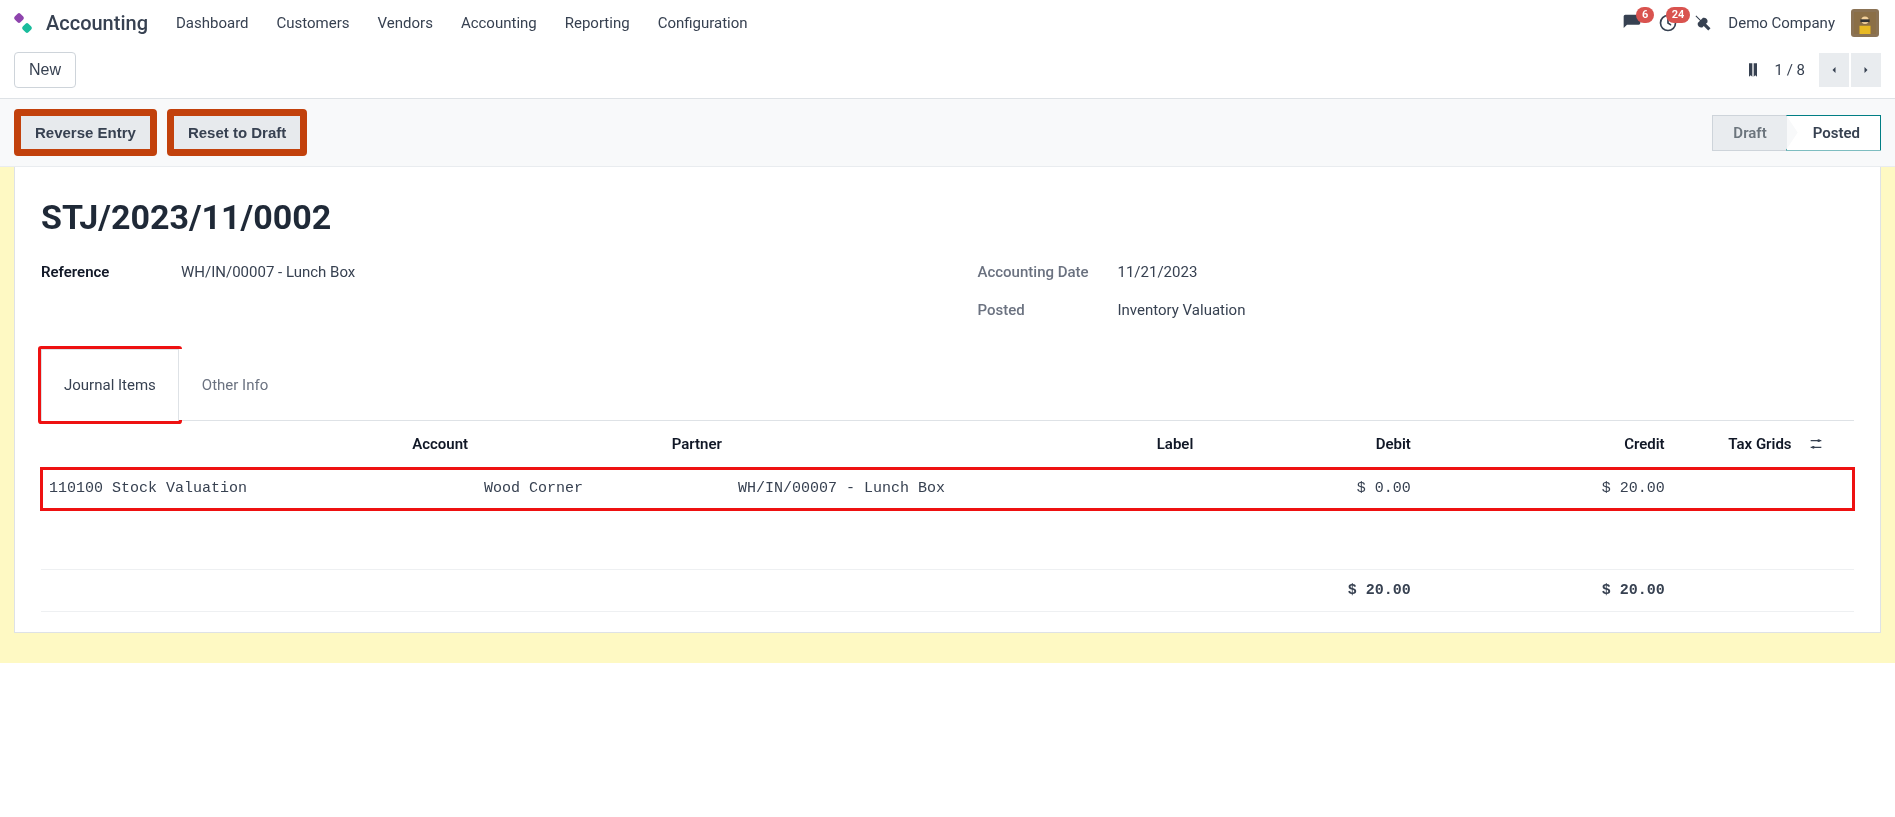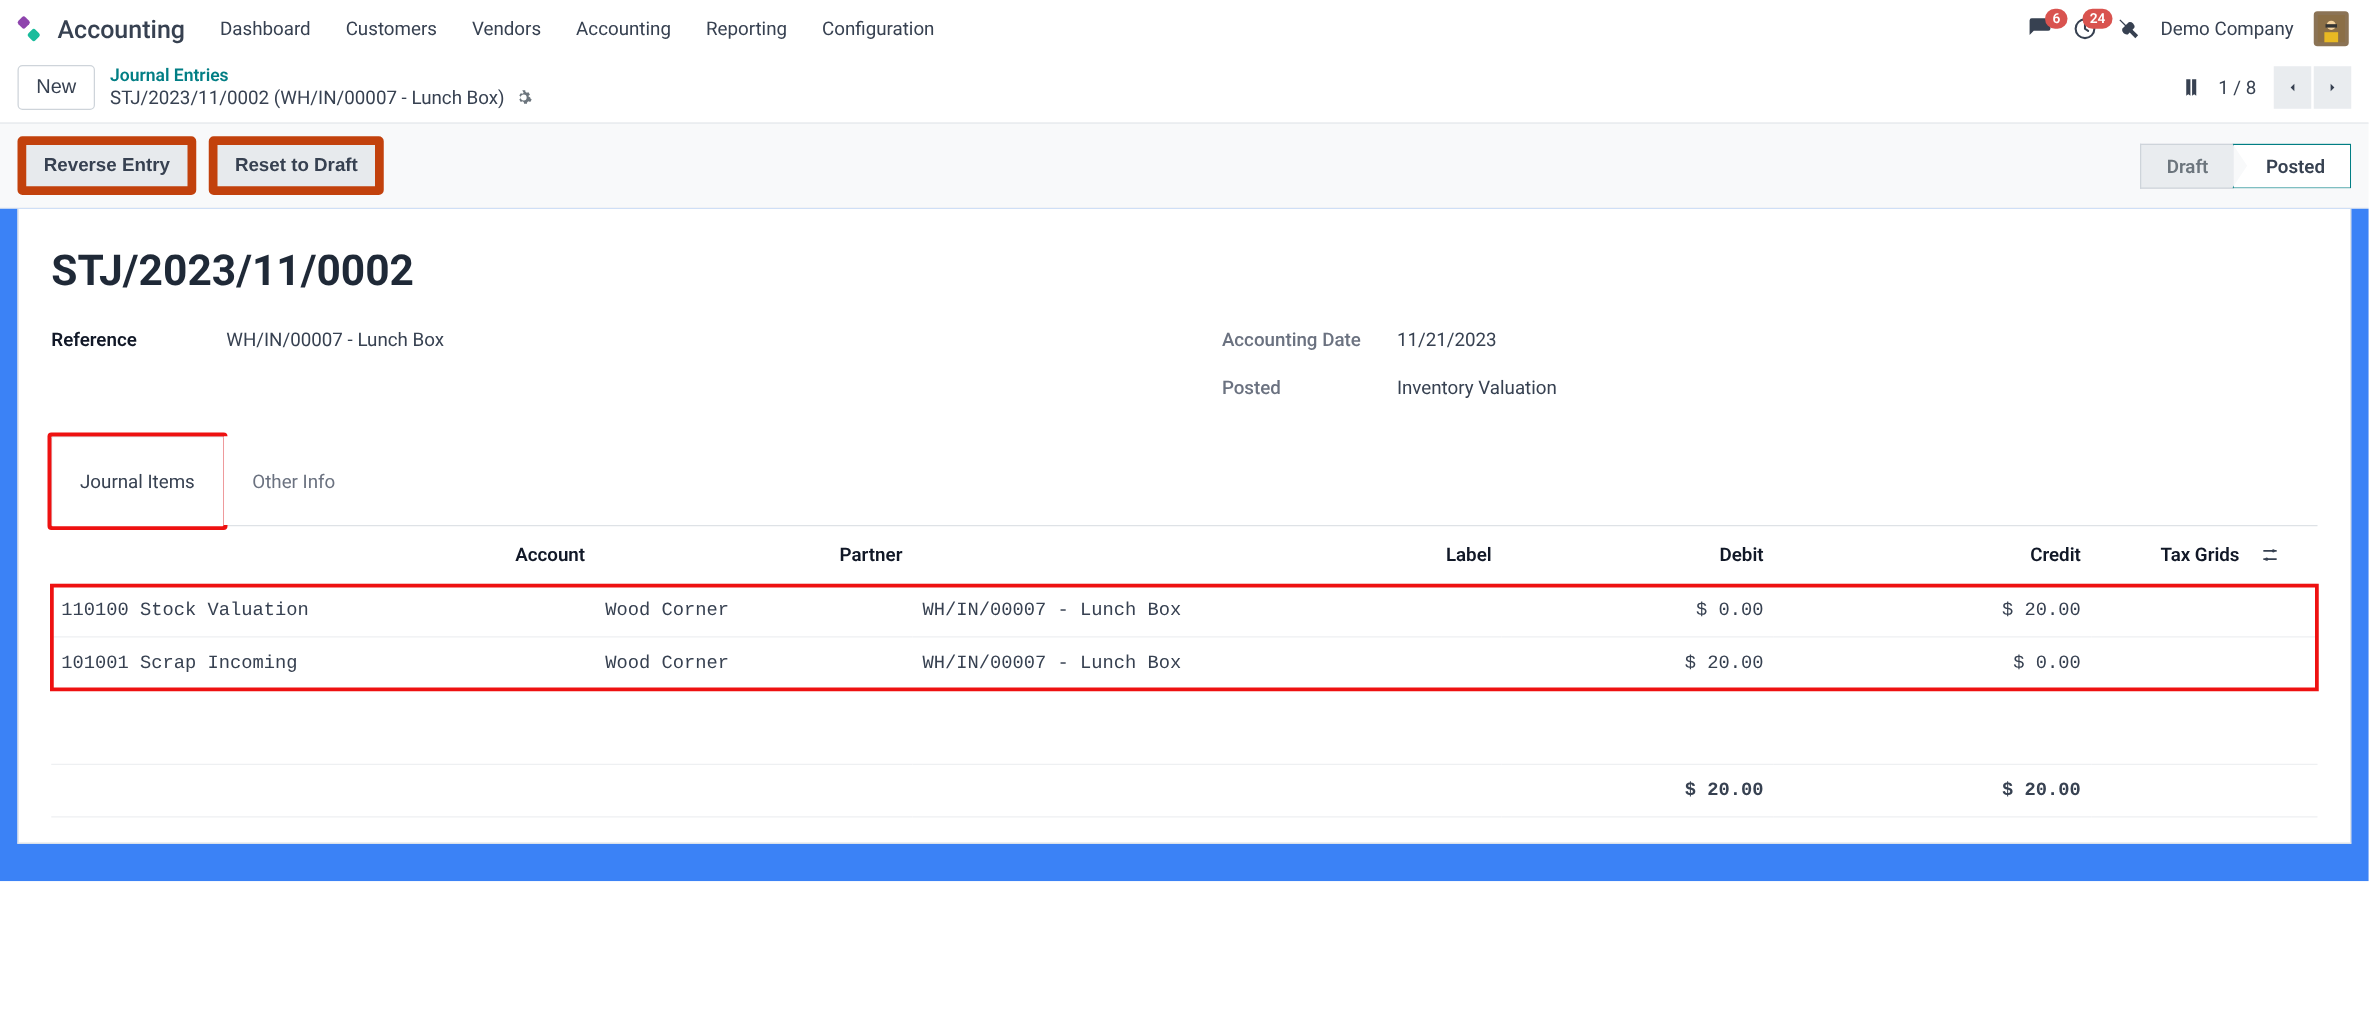--- a/index.html
+++ b/index.html
@@ -73,21 +73,21 @@
     position: relative;
   }
   .status-step.draft { border-right: none; }
   .status-step.posted {
     background:#fff; color:#374151; border-color:#017e84;
     clip-path: polygon(0 0, 12px 50%, 0 100%, 100% 100%, 100% 0);
     padding-left: 26px; margin-left:-1px;
   }
 
   
-  .sheet-wrap { padding: 0 14px 30px; background:#3b82f6; }
+  .sheet-wrap { padding: 0 14px 30px; background:#fef9c3; }
   .sheet {
     background:#fff; border:1px solid #dee2e6; border-top:none;
     padding: 30px 26px 20px;
   }
   .record-title { font-size: 34px; font-weight: 700; color:#1f2937; margin-bottom: 26px; }
   .info-grid { display: grid; grid-template-columns: 1fr 1fr; gap: 20px 60px; margin-bottom: 30px; }
   .info-row { display: flex; }
   .info-label { font-weight: 600; font-size: 15px; color:#111827; width: 140px; }
   .info-label.muted { color:#6b7280; font-weight:500; }
   .info-value { font-size: 15px; color:#374151; }
@@ -172,31 +172,20 @@
           <circle cx="12" cy="9" r="4" fill="#f4d19b"></circle>
           <rect x="7" y="8" width="10" height="3" fill="#333"></rect>
           <rect x="6" y="15" width="12" height="9" fill="#e8b923"></rect>
         </svg>
     </span>
   </div>
 </div>
 
 <div class="control-row">
   <button class="btn-new">New</button>
-  <div class="breadcrumb-block">
-    <span class="breadcrumb-link">Journal Entries</span>
-    <span class="breadcrumb-current">
-      <span>STJ/2023/11/0002 (WH/IN/00007 - Lunch Box)</span>
-      <span class="gear-mini">
-        <svg width="14" height="14" viewBox="0 0 24 24">
-            <path fill="#6c757d" d="M12 8a4 4 0 1 0 0 8 4 4 0 0 0 0-8zm9 4a7 7 0 0 1-.1 1l2 1.6-2 3.4-2.4-.8a7 7 0 0 1-1.7 1l-.4 2.5h-4l-.4-2.5a7 7 0 0 1-1.7-1l-2.4.8-2-3.4 2-1.6a7 7 0 0 1 0-2l-2-1.6 2-3.4 2.4.8a7 7 0 0 1 1.7-1L10 2h4l.4 2.5a7 7 0 0 1 1.7 1l2.4-.8 2 3.4-2 1.6c.1.3.1.7.1 1z"></path>
-          </svg>
-      </span>
-    </span>
-  </div>
   <div class="control-right">
     <span class="bookmark-icon">
       <svg width="16" height="20" viewBox="0 0 24 24">
           <path fill="#374151" d="M6 2h5v20l-2.5-2L6 22zM13 2h5v20l-2.5-2L13 22z"></path>
         </svg>
     </span>
     <span class="pager-text">1 / 8</span>
     <div style="display:flex;">
       <button class="pager-btn">
         <svg width="12" height="12" viewBox="0 0 24 24">
@@ -268,29 +257,20 @@
         <tbody class="rows-highlight">
           <tr>
             <td>110100 Stock Valuation</td>
             <td>Wood Corner</td>
             <td>WH/IN/00007 - Lunch Box</td>
             <td class="num">$ 0.00</td>
             <td class="num">$ 20.00</td>
             <td></td>
             <td></td>
           </tr>
-          <tr>
-            <td>101001 Scrap Incoming</td>
-            <td>Wood Corner</td>
-            <td>WH/IN/00007 - Lunch Box</td>
-            <td class="num">$ 20.00</td>
-            <td class="num">$ 0.00</td>
-            <td></td>
-            <td></td>
-          </tr>
         </tbody>
         <tbody>
           <tr class="spacer-row">
               <td colspan="7"></td>
             </tr>
           <tr class="totals-row">
             <td></td>
               <td></td>
               <td></td>
             <td class="num">$ 20.00</td>

